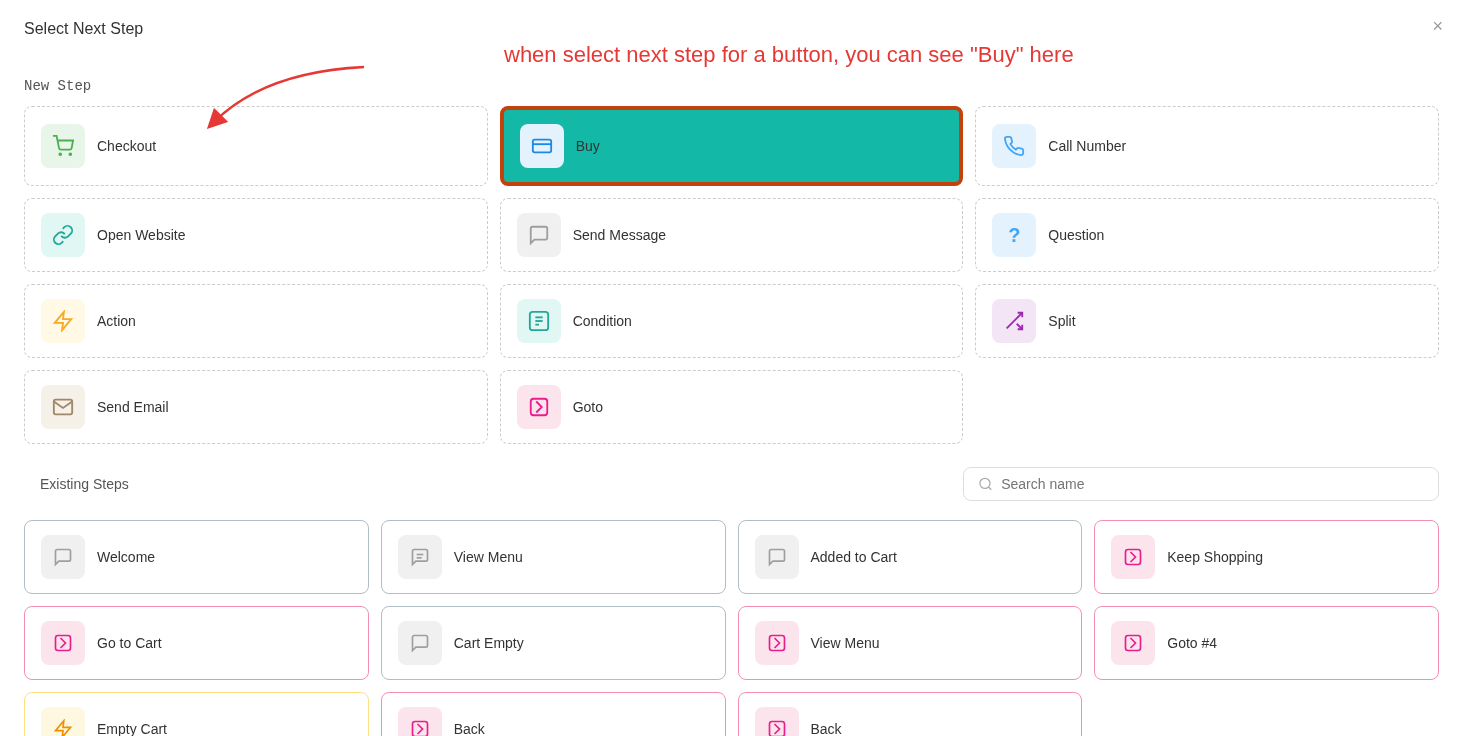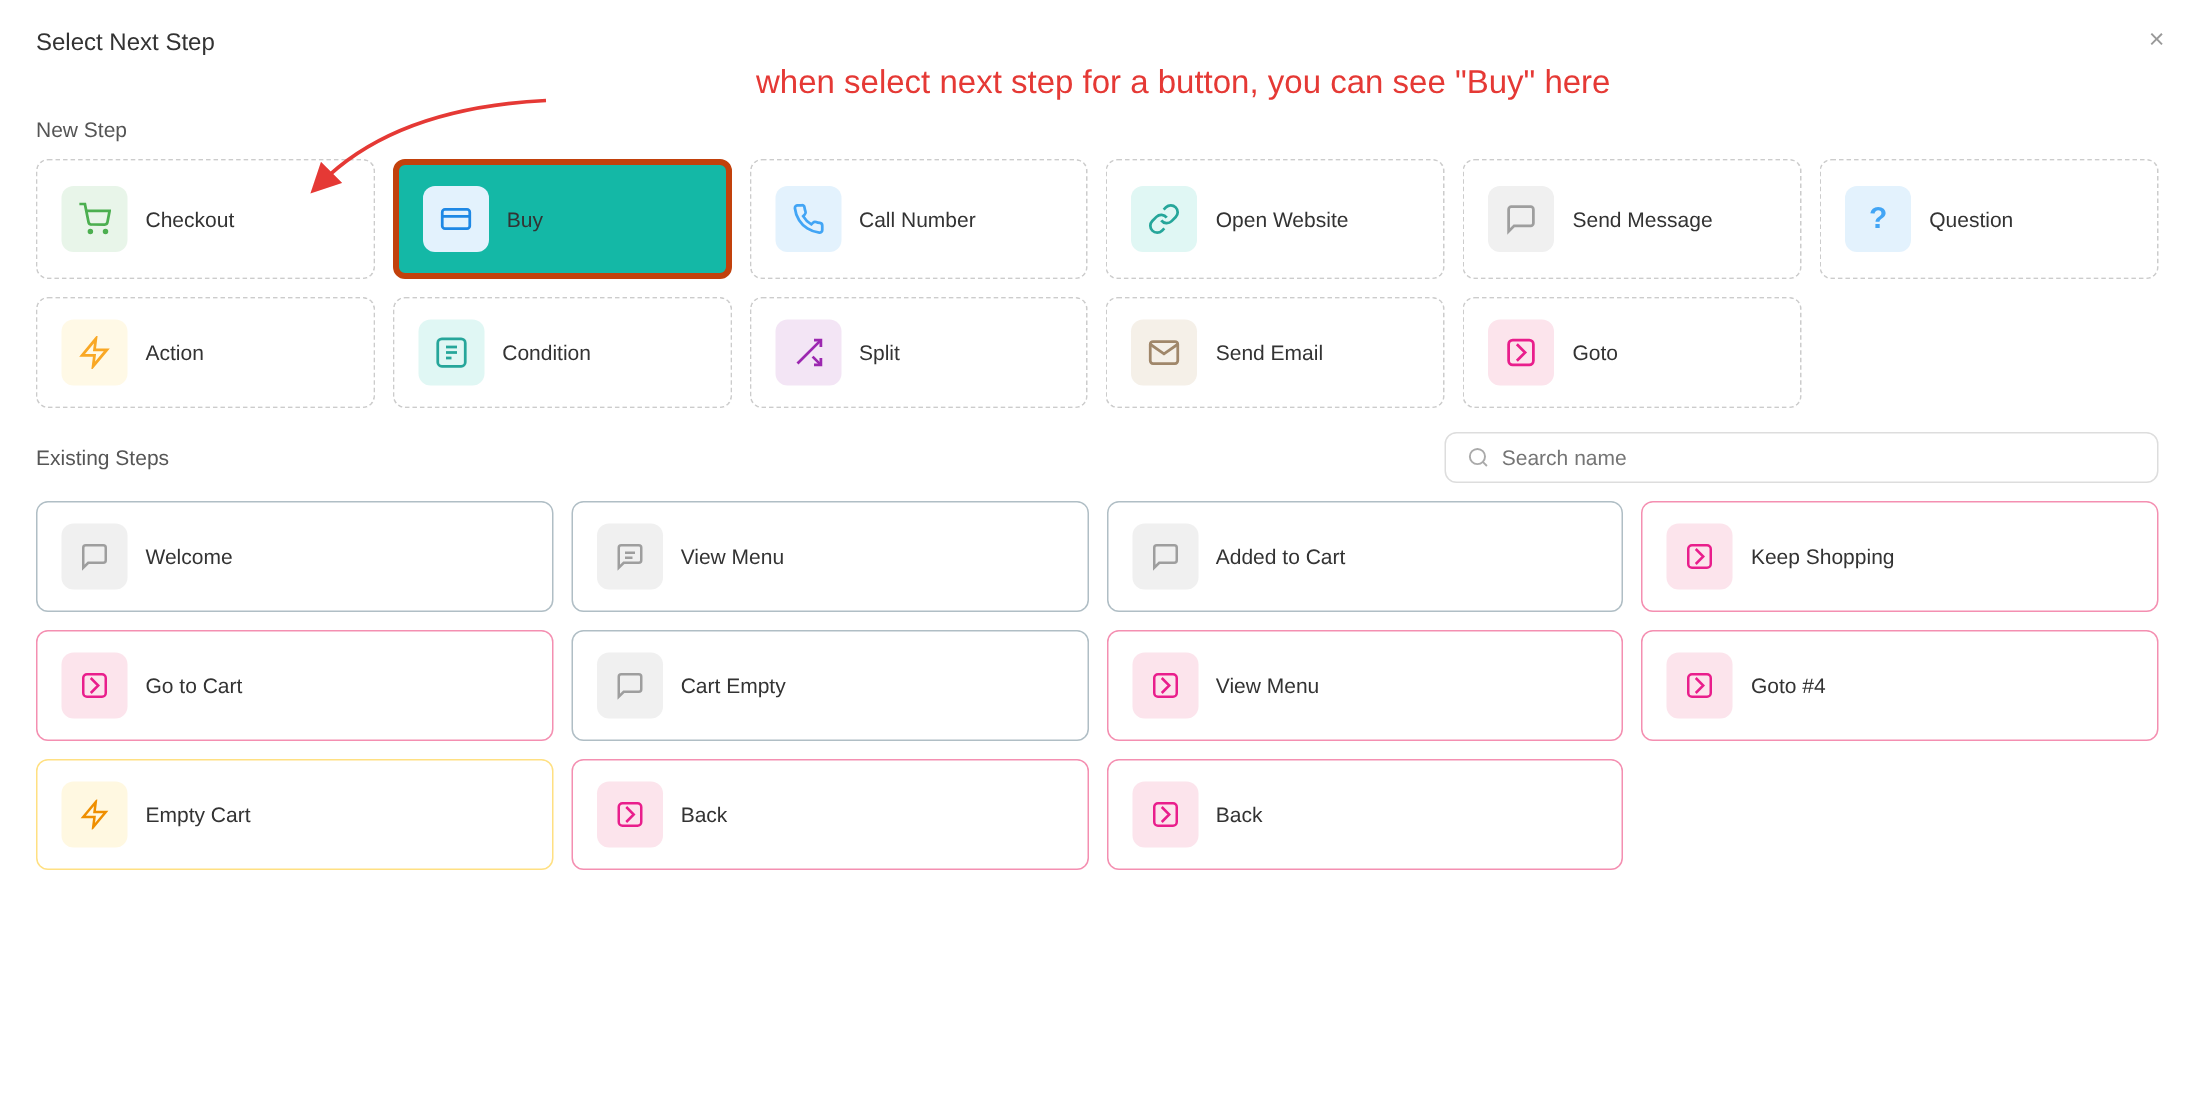--- a/index.html
+++ b/index.html
@@ -139,23 +139,23 @@
     <svg width="200" height="70" viewBox="0 0 200 70" style="position: absolute; left: -100px; top: 20px;">
       <defs>
         <marker id="arrowhead" markerWidth="8" markerHeight="8" refX="4" refY="4" orient="auto">
           <polygon points="0 0, 8 4, 0 8" fill="#e53935"></polygon>
         </marker>
       </defs>
       <path d="M 180 5 Q 80 10 30 60" stroke="#e53935" stroke-width="2.5" fill="none" marker-end="url(#arrowhead)"></path>
     </svg>
   </div>
 
-  <div class="section-label" style="">New Step</div>
-
-  <div class="grid" style="grid-template-columns: repeat(6, 1fr);">
+  <div class="section-label" style=" font-family: Liberation Mono, monospace;">New Step</div>
+
+  <div class="grid" style="grid-template-columns: repeat(3, 1fr);">
 
     <div class="step-item">
       <div class="icon-box icon-green">
         <svg width="22" height="22" viewBox="0 0 24 24" fill="none" stroke="#4caf50" stroke-width="2">
           <circle cx="9" cy="21" r="1"></circle>
             <circle cx="20" cy="21" r="1"></circle>
           <path d="M1 1h4l2.68 13.39a2 2 0 0 0 2 1.61h9.72a2 2 0 0 0 2-1.61L23 6H6"></path>
         </svg>
       </div>
       <span class="step-label">Checkout</span>
@@ -254,21 +254,21 @@
           <polyline points="9 18 15 12 9 6"></polyline>
         </svg>
       </div>
       <span class="step-label">Goto</span>
     </div>
 
     <div></div>
   </div>
 
   <div class="search-section">
-    <div class="section-label" style="margin: 0;">Existing Steps</div>
+    <div class="section-label" style="margin: 16px;">Existing Steps</div>
     <div class="search-bar" style="width: 476px; margin-bottom:0;">
       <svg width="16" height="16" viewBox="0 0 24 24" fill="none" stroke="#aaa" stroke-width="2">
         <circle cx="11" cy="11" r="8"></circle>
           <line x1="21" y1="21" x2="16.65" y2="16.65"></line>
       </svg>
       <input class="search-input" type="text" placeholder="Search name" style="">
     </div>
   </div>
 
   <div class="grid" style="grid-template-columns: repeat(4, 1fr);">

